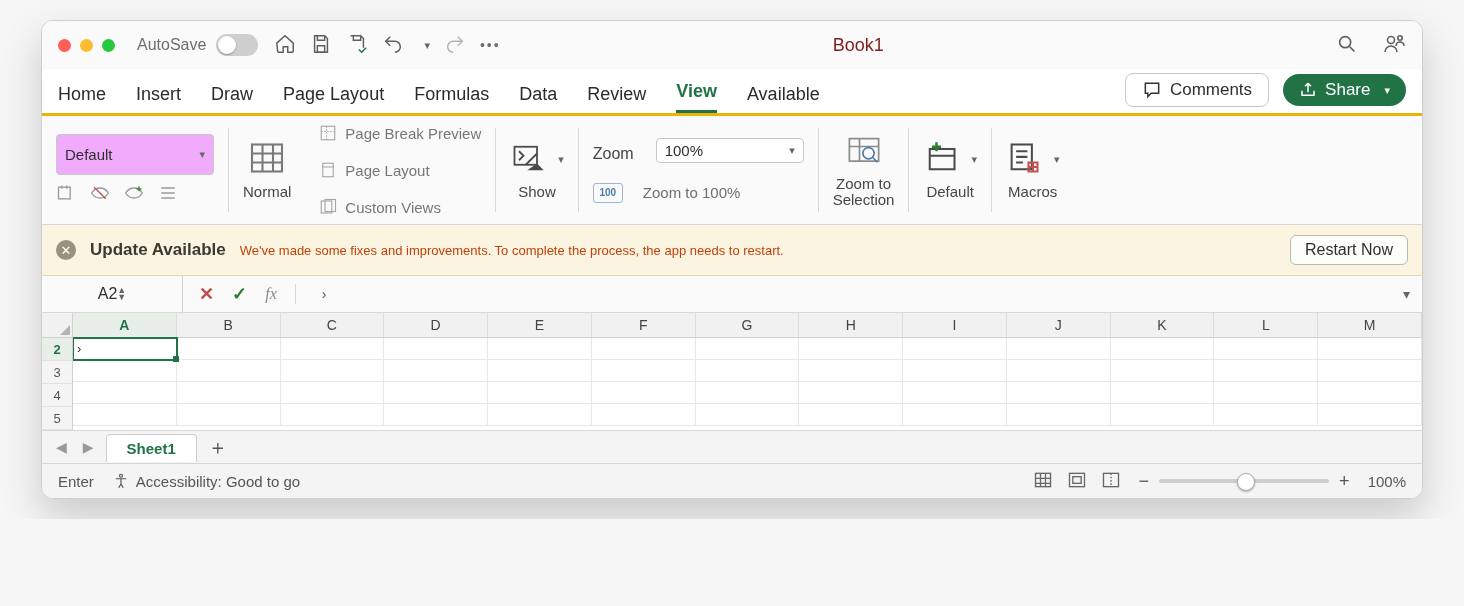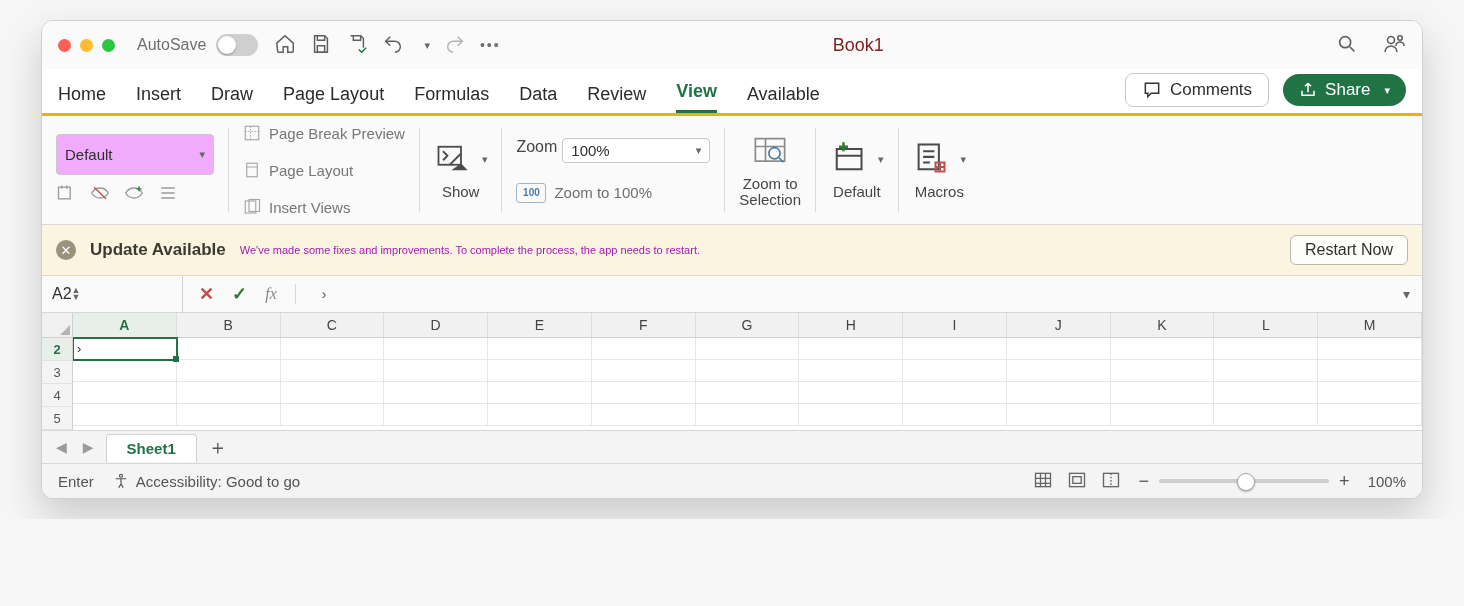--- a/index.html
+++ b/index.html
@@ -27,33 +27,33 @@
 .sep{width:1px;background:#d9d9d9;margin:8px 0}
 .group .label{font-size:15px;color:#464646;margin-top:4px}
 .drop{border:1px solid #c8c8c8;background:#f0abfc;border-radius:4px;padding:11px 8px;font-size:15px;display:flex;align-items:center;justify-content:space-between;width:140px}
 .small-icons{display:flex;gap:14px;margin-top:8px}
 .small-icons svg{width:20px;height:20px;color:#9a9a9a}
 .bigicon svg{width:36px;height:36px;color:#4b4b4b}
 .vlist{display:flex;flex-direction:column;gap:19px;align-items:flex-start}
 .vlist .row{display:flex;align-items:center;gap:8px;color:#777;font-size:15px}
 .vlist .row svg{width:18px;height:18px;color:#a5a5a5}
 .chev{font-size:11px;color:#666;margin-left:6px}
-.zoom-box{display:flex;align-items:flex-start;gap:5px}
+.zoom-box{display:flex;align-items:flex-end;gap:22px}
 .zoom-lbl{font-size:16px;color:#444}
 .zoom-sel{border:1px solid #c8c8c8;background:#fff;border-radius:4px;padding:3px 8px;font-size:15px;width:130px;display:flex;justify-content:space-between;align-items:center}
-.zoom100{display:flex;align-items:center;gap:8px;color:#6e6e6e;font-size:15px;margin-top:10px}
+.zoom100{display:flex;align-items:center;gap:20px;color:#6e6e6e;font-size:15px;margin-top:10px}
 .zoom100 .badge{display:inline-flex;align-items:center;justify-content:center;width:28px;height:18px;border:1px solid #9ab8d0;border-radius:3px;color:#4b7aa7;font-size:10px;font-weight:700}
 .banner{display:flex;align-items:center;background:#faf4e1;border-bottom:1px solid #e2d9b8;padding:10px 14px;gap:14px}
 .banner .x{width:20px;height:20px;border-radius:50%;background:#9a927a;color:#fff;display:flex;align-items:center;justify-content:center;font-size:13px}
 .banner .btitle{font-weight:700;font-size:17px;color:#3a3a30}
-.banner .btext{font-size:11px;color:#a21caf}
+.banner .btext{font-size:13px;color:#c2410c}
 .banner .spacer{flex:1}
 .banner .restart{border:1px solid #b9b9a8;background:#fdfdfa;border-radius:6px;padding:5px 14px;font-size:16px}
 .fbar{display:flex;align-items:center;background:#fafafa;border-bottom:1px solid #d7d7d7;height:36px}
-.namebox{width:120px;border-right:1px solid #d0d0d0;height:100%;display:flex;align-items:center;padding:0 10px;font-size:16px;justify-content:flex-start}
+.namebox{width:120px;border-right:1px solid #d0d0d0;height:100%;display:flex;align-items:center;padding:0 10px;font-size:16px;justify-content:center}
 .spin{display:flex;flex-direction:column;line-height:7px;font-size:9px;color:#666}
 .fbar .btns{display:flex;align-items:center;gap:18px;padding:0 16px}
 .fbar .fx{font-style:italic;color:#888;font-family:Georgia,serif;font-size:16px}
 .fbar .div{width:1px;height:20px;background:#d7d7d7}
 .fbar .content{flex:1;padding:0 10px;color:#555;font-size:14px}
 .fbar .expand{padding:0 12px;color:#666}
 .grid{display:flex;background:#fff}
 .rowheads{display:flex;flex-direction:column;border-right:1px solid #d0d0d0}
 .corner{height:24px;width:30px;background:#f1f1f1;border-bottom:1px solid #d0d0d0;position:relative}
 .corner::after{content:"";position:absolute;right:2px;bottom:2px;border-left:10px solid transparent;border-bottom:10px solid #b5b5b5}
@@ -181,20 +181,27 @@
               <path d="M2 12s3.5-6 10-6 10 6 10 6-3.5 6-10 6S2 12 2 12z"></path>
               <path d="M18 4v6M15 7h6" stroke="#2e7d32"></path>
             </svg></span>
         <span><svg viewBox="0 0 24 24" fill="none" stroke="currentColor" stroke-width="1.6">
               <path d="M4 6h16M4 12h16M4 18h16"></path>
             </svg></span>
       </div>
     </div>
     <div class="sep"></div>
 
+    <div class="group">
+      <span class="bigicon"><svg viewBox="0 0 24 24" fill="none" stroke="#7a7a7a" stroke-width="1.4">
+            <rect x="2" y="3" width="20" height="18"></rect>
+            <path d="M2 9h20M2 15h20M9 3v18M16 3v18"></path>
+          </svg></span>
+      <span class="label">Normal</span>
+    </div>
 
     <div class="group" style="align-items:flex-start">
       <div class="vlist">
         <div class="row">
           <svg viewBox="0 0 24 24" fill="none" stroke="currentColor" stroke-width="1.5">
               <rect x="3" y="3" width="18" height="18"></rect>
               <path d="M3 10h18M10 3v18" stroke-dasharray="2 2"></path>
             </svg>
           <span>Page Break Preview</span>
         </div>
@@ -203,21 +210,21 @@
               <rect x="5" y="3" width="14" height="18"></rect>
               <path d="M5 8h14"></path>
             </svg>
           <span>Page Layout</span>
         </div>
         <div class="row">
           <svg viewBox="0 0 24 24" fill="none" stroke="currentColor" stroke-width="1.5">
               <rect x="3" y="4" width="14" height="16"></rect>
               <rect x="8" y="2" width="14" height="16"></rect>
             </svg>
-          <span>Insert Views</span>
+          <span>Custom Views</span>
         </div>
       </div>
     </div>
     <div class="sep"></div>
 
     <div class="group">
       <div style="display:flex;align-items:center;gap:6px">
         <span class="bigicon"><svg viewBox="0 0 32 32" fill="none" stroke="#4b4b4b" stroke-width="1.6">
               <rect x="4" y="6" width="20" height="16"></rect>
               <path d="M8 10l4 4-4 4M14 22l10-10"></path>

